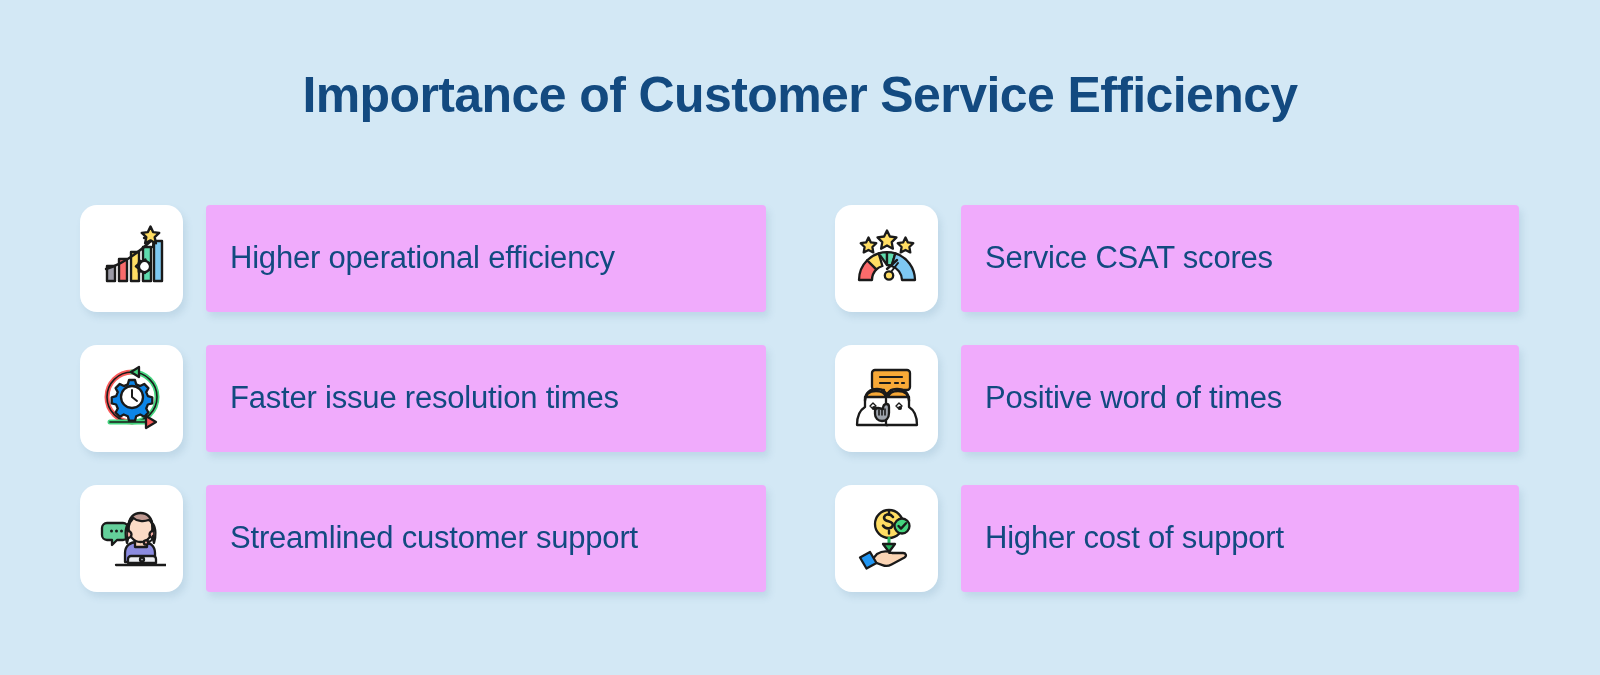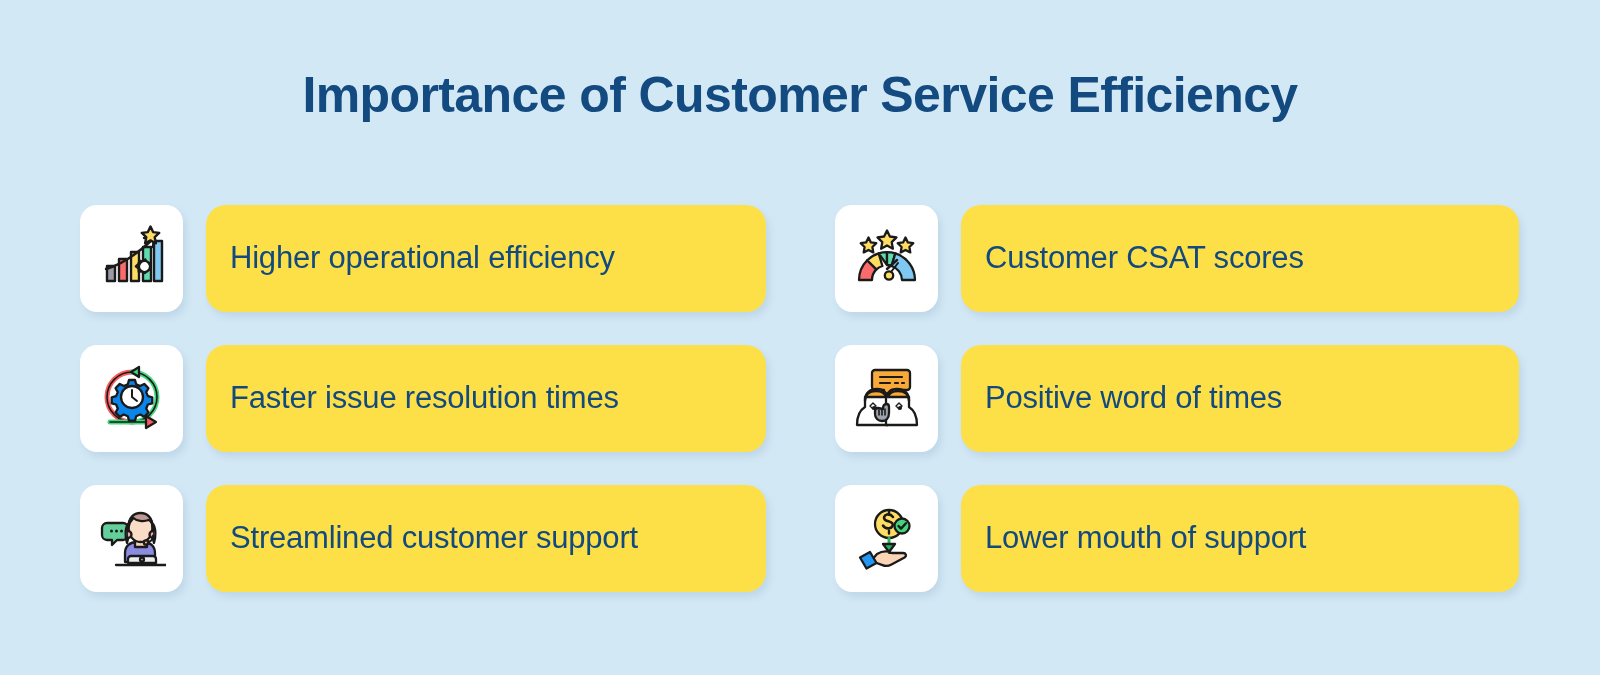--- a/index.html
+++ b/index.html
@@ -63,22 +63,22 @@
     align-items: center;
     justify-content: center;
     flex: none;
     box-sizing: border-box;
   }
   .icon-tile svg { display: block; }
 
   .text-card {
     margin-left: 23px;
     flex: 1 1 auto;
-    background: #fde047;
-    border-radius: 20px;
+    background: #f0abfc;
+    border-radius: 4px;
     box-shadow: 3px 5px 7px rgba(90,130,160,0.16);
     display: flex;
     align-items: center;
     box-sizing: border-box;
   }
   .text-card .label {
     padding-left: 24px;
     padding-right: 16px;
     font-size: 31px;
     color: #124a80;
@@ -195,21 +195,21 @@
                 <path d="M34 27.2 A28 28 0 0 1 42.3 28.4 L38.6 41 A15 15 0 0 0 34 40 z" fill="#5fdcae"></path>
                 <path d="M42.3 28.4 A28 28 0 0 1 62 55 L49 55 A15 15 0 0 0 38.6 41 z" fill="#7ec8f2"></path>
                 <path d="M38 47 L45 38" fill="none" stroke-width="2"></path>
                 <circle cx="36" cy="50.5" r="4.2" fill="#ffdd63"></circle>
                 <path d="M34 44 l10 -9" fill="none" stroke="#1a1a1a" stroke-width="2.4"></path>
               </g>
             </svg>
           </span>
         </div>
         <div class="text-card">
-          <span class="label">Customer CSAT scores</span>
+          <span class="label">Service CSAT scores</span>
         </div>
       </div>
 
       <div class="row">
         <div class="icon-tile">
           <span>
             <svg width="68" height="68" viewBox="0 0 68 68">
               <g stroke="#1a1a1a" stroke-width="2.3" stroke-linecap="round" stroke-linejoin="round">
                 <path d="M22 5 h32 a3 3 0 0 1 3 3 v14 a3 3 0 0 1 -3 3 h-16 l-7 7 v-7 h-9 a3 3 0 0 1 -3 -3 v-14 a3 3 0 0 1 3 -3 z" fill="#f8a937"></path>
                 <path d="M27 12 h22 M27 18 h10 M42 18 h3 M49 18 h2" fill="none" stroke-width="2.2"></path>
@@ -246,20 +246,20 @@
                 <path d="M36 33 v8" fill="none" stroke-width="3" stroke="#24b35e"></path>
                 <path d="M30 39 l6 8 6 -8 z" fill="#24b35e"></path>
                 <path d="M24 49 c5 -3 11 -3 15 -1 h11 c3 0 4 3 1.5 4.5 l-13 7 c-3 1.6 -6 1.8 -9 0.6 L18 56 z" fill="#fbd5b5"></path>
                 <path d="M36 48 h8" fill="none" stroke-width="1.8"></path>
                 <path d="M7 52.5 l10 -5.5 6.5 11 -10 5.5 z" fill="#2196f3"></path>
               </g>
             </svg>
           </span>
         </div>
         <div class="text-card">
-          <span class="label">Lower mouth of support</span>
+          <span class="label">Higher cost of support</span>
         </div>
       </div>
 
     </div>
 
   </div>
 </div>
 
 </body></html>

